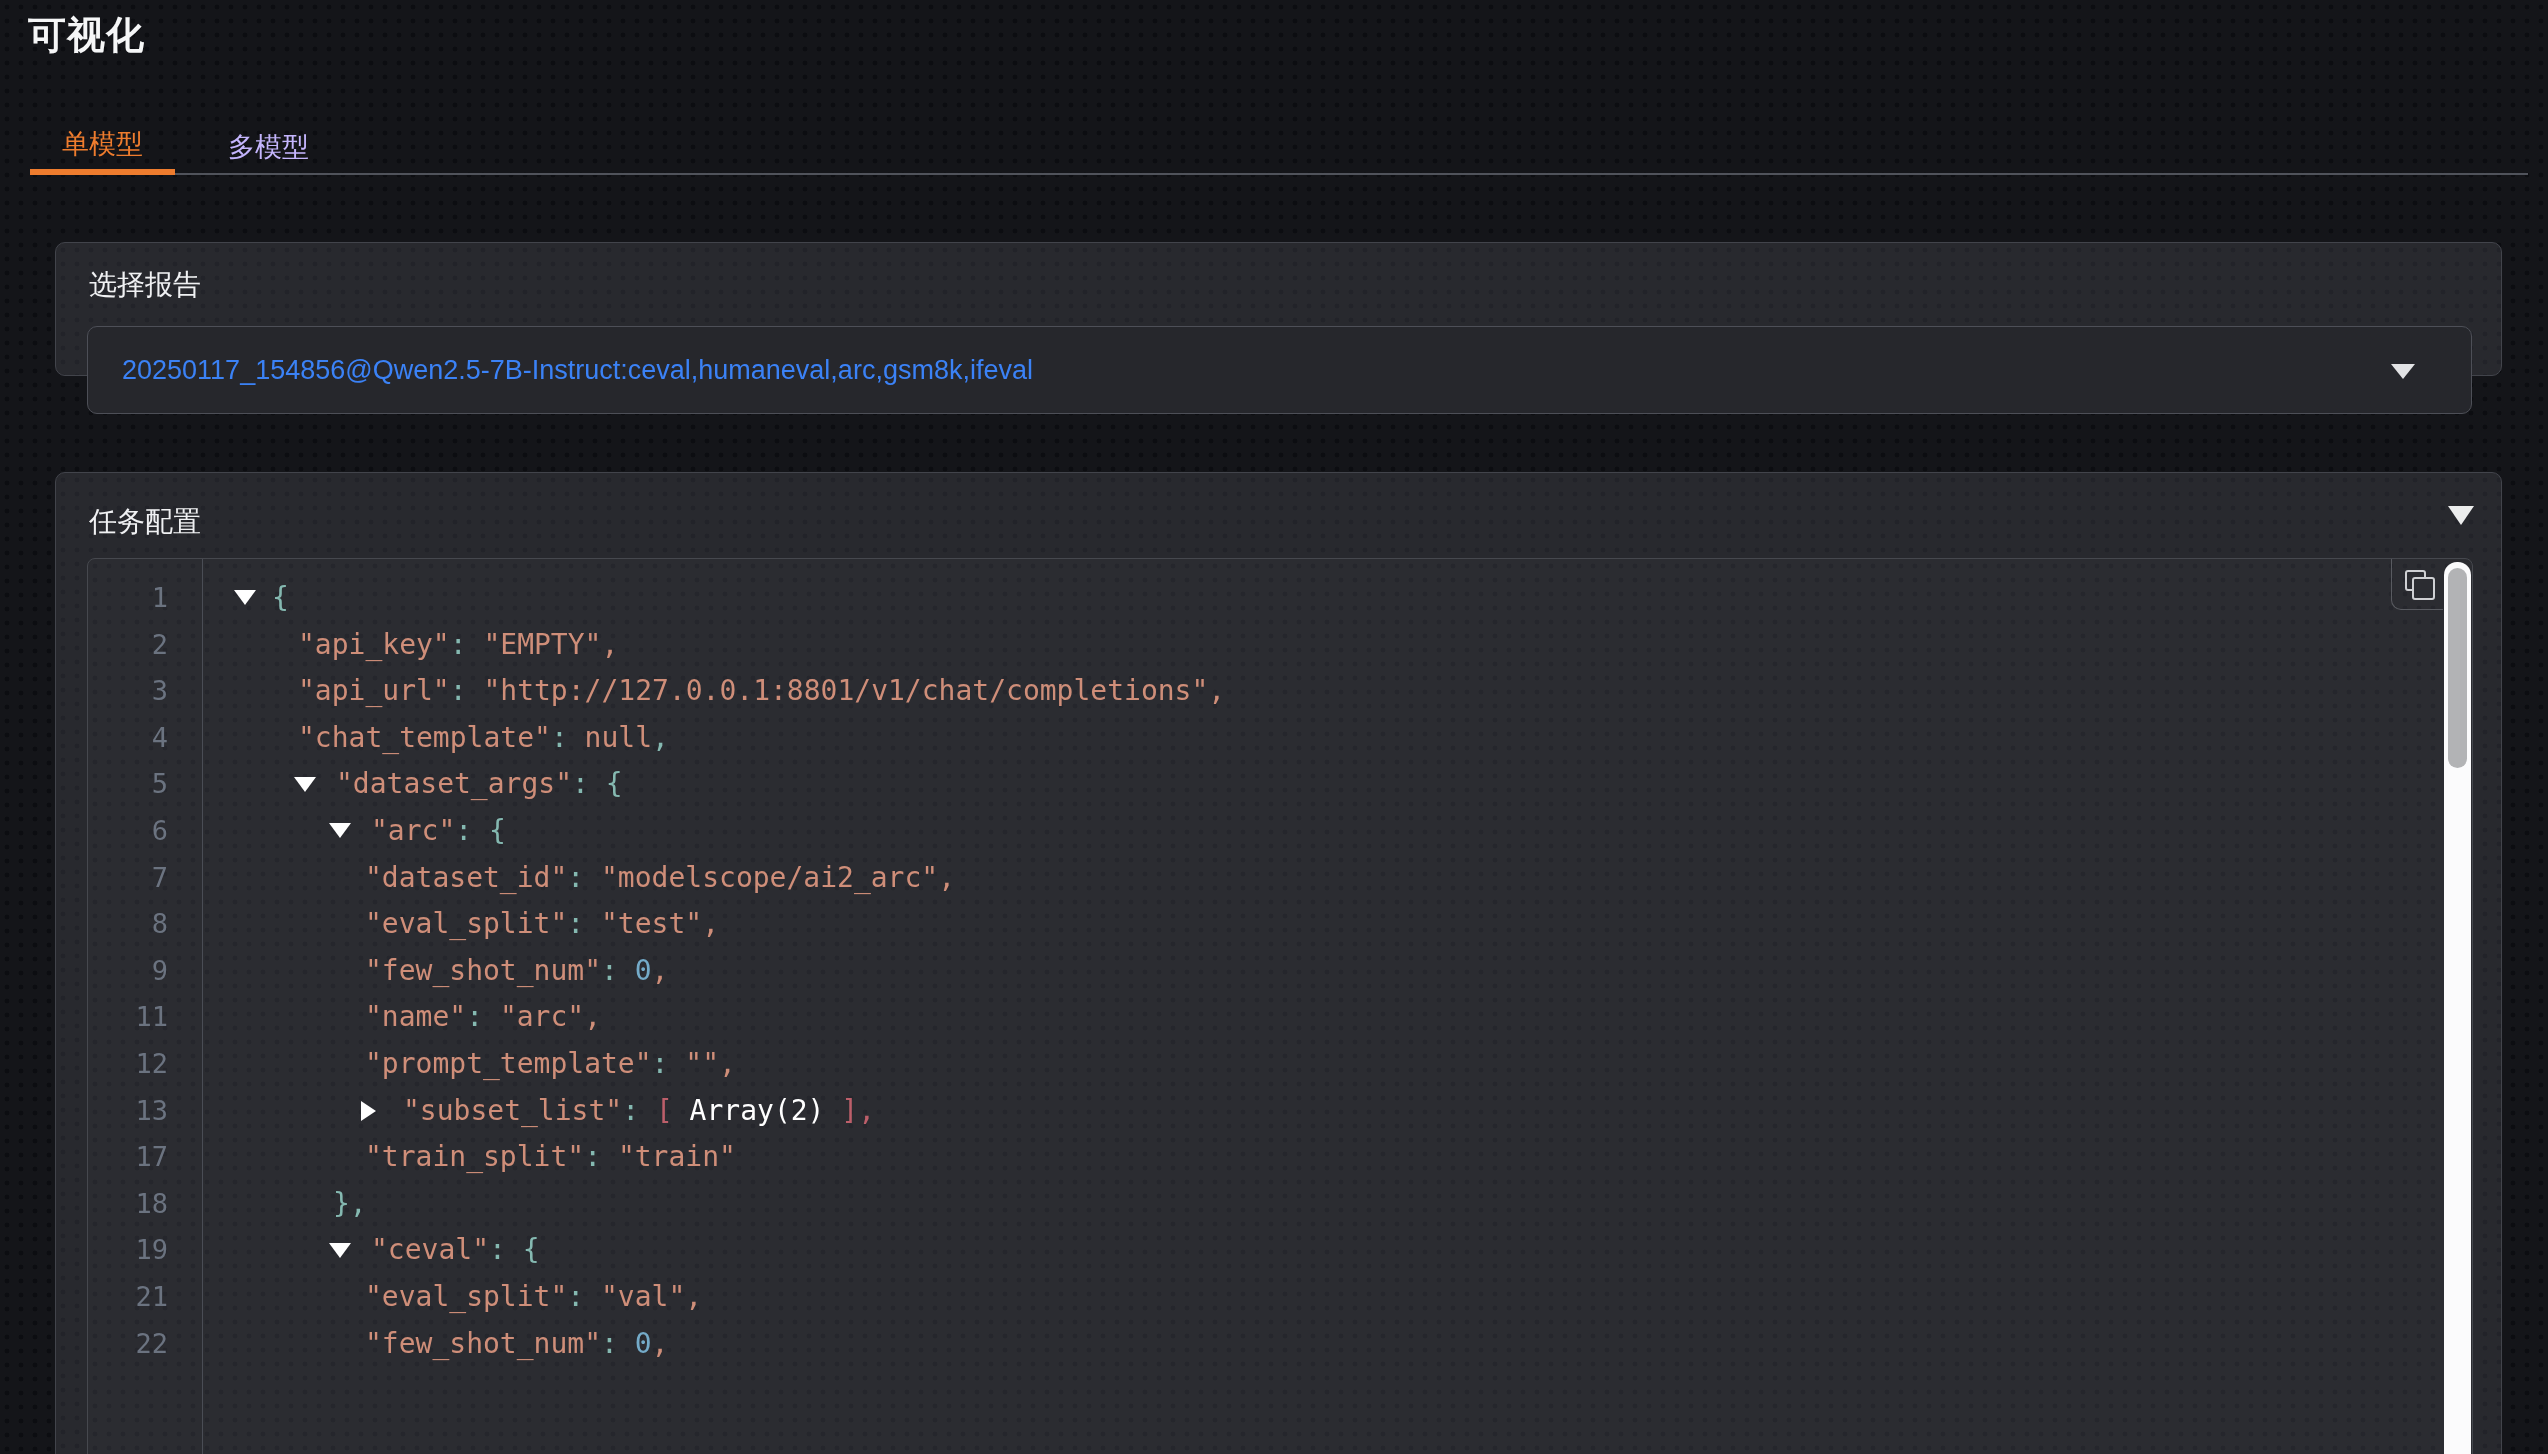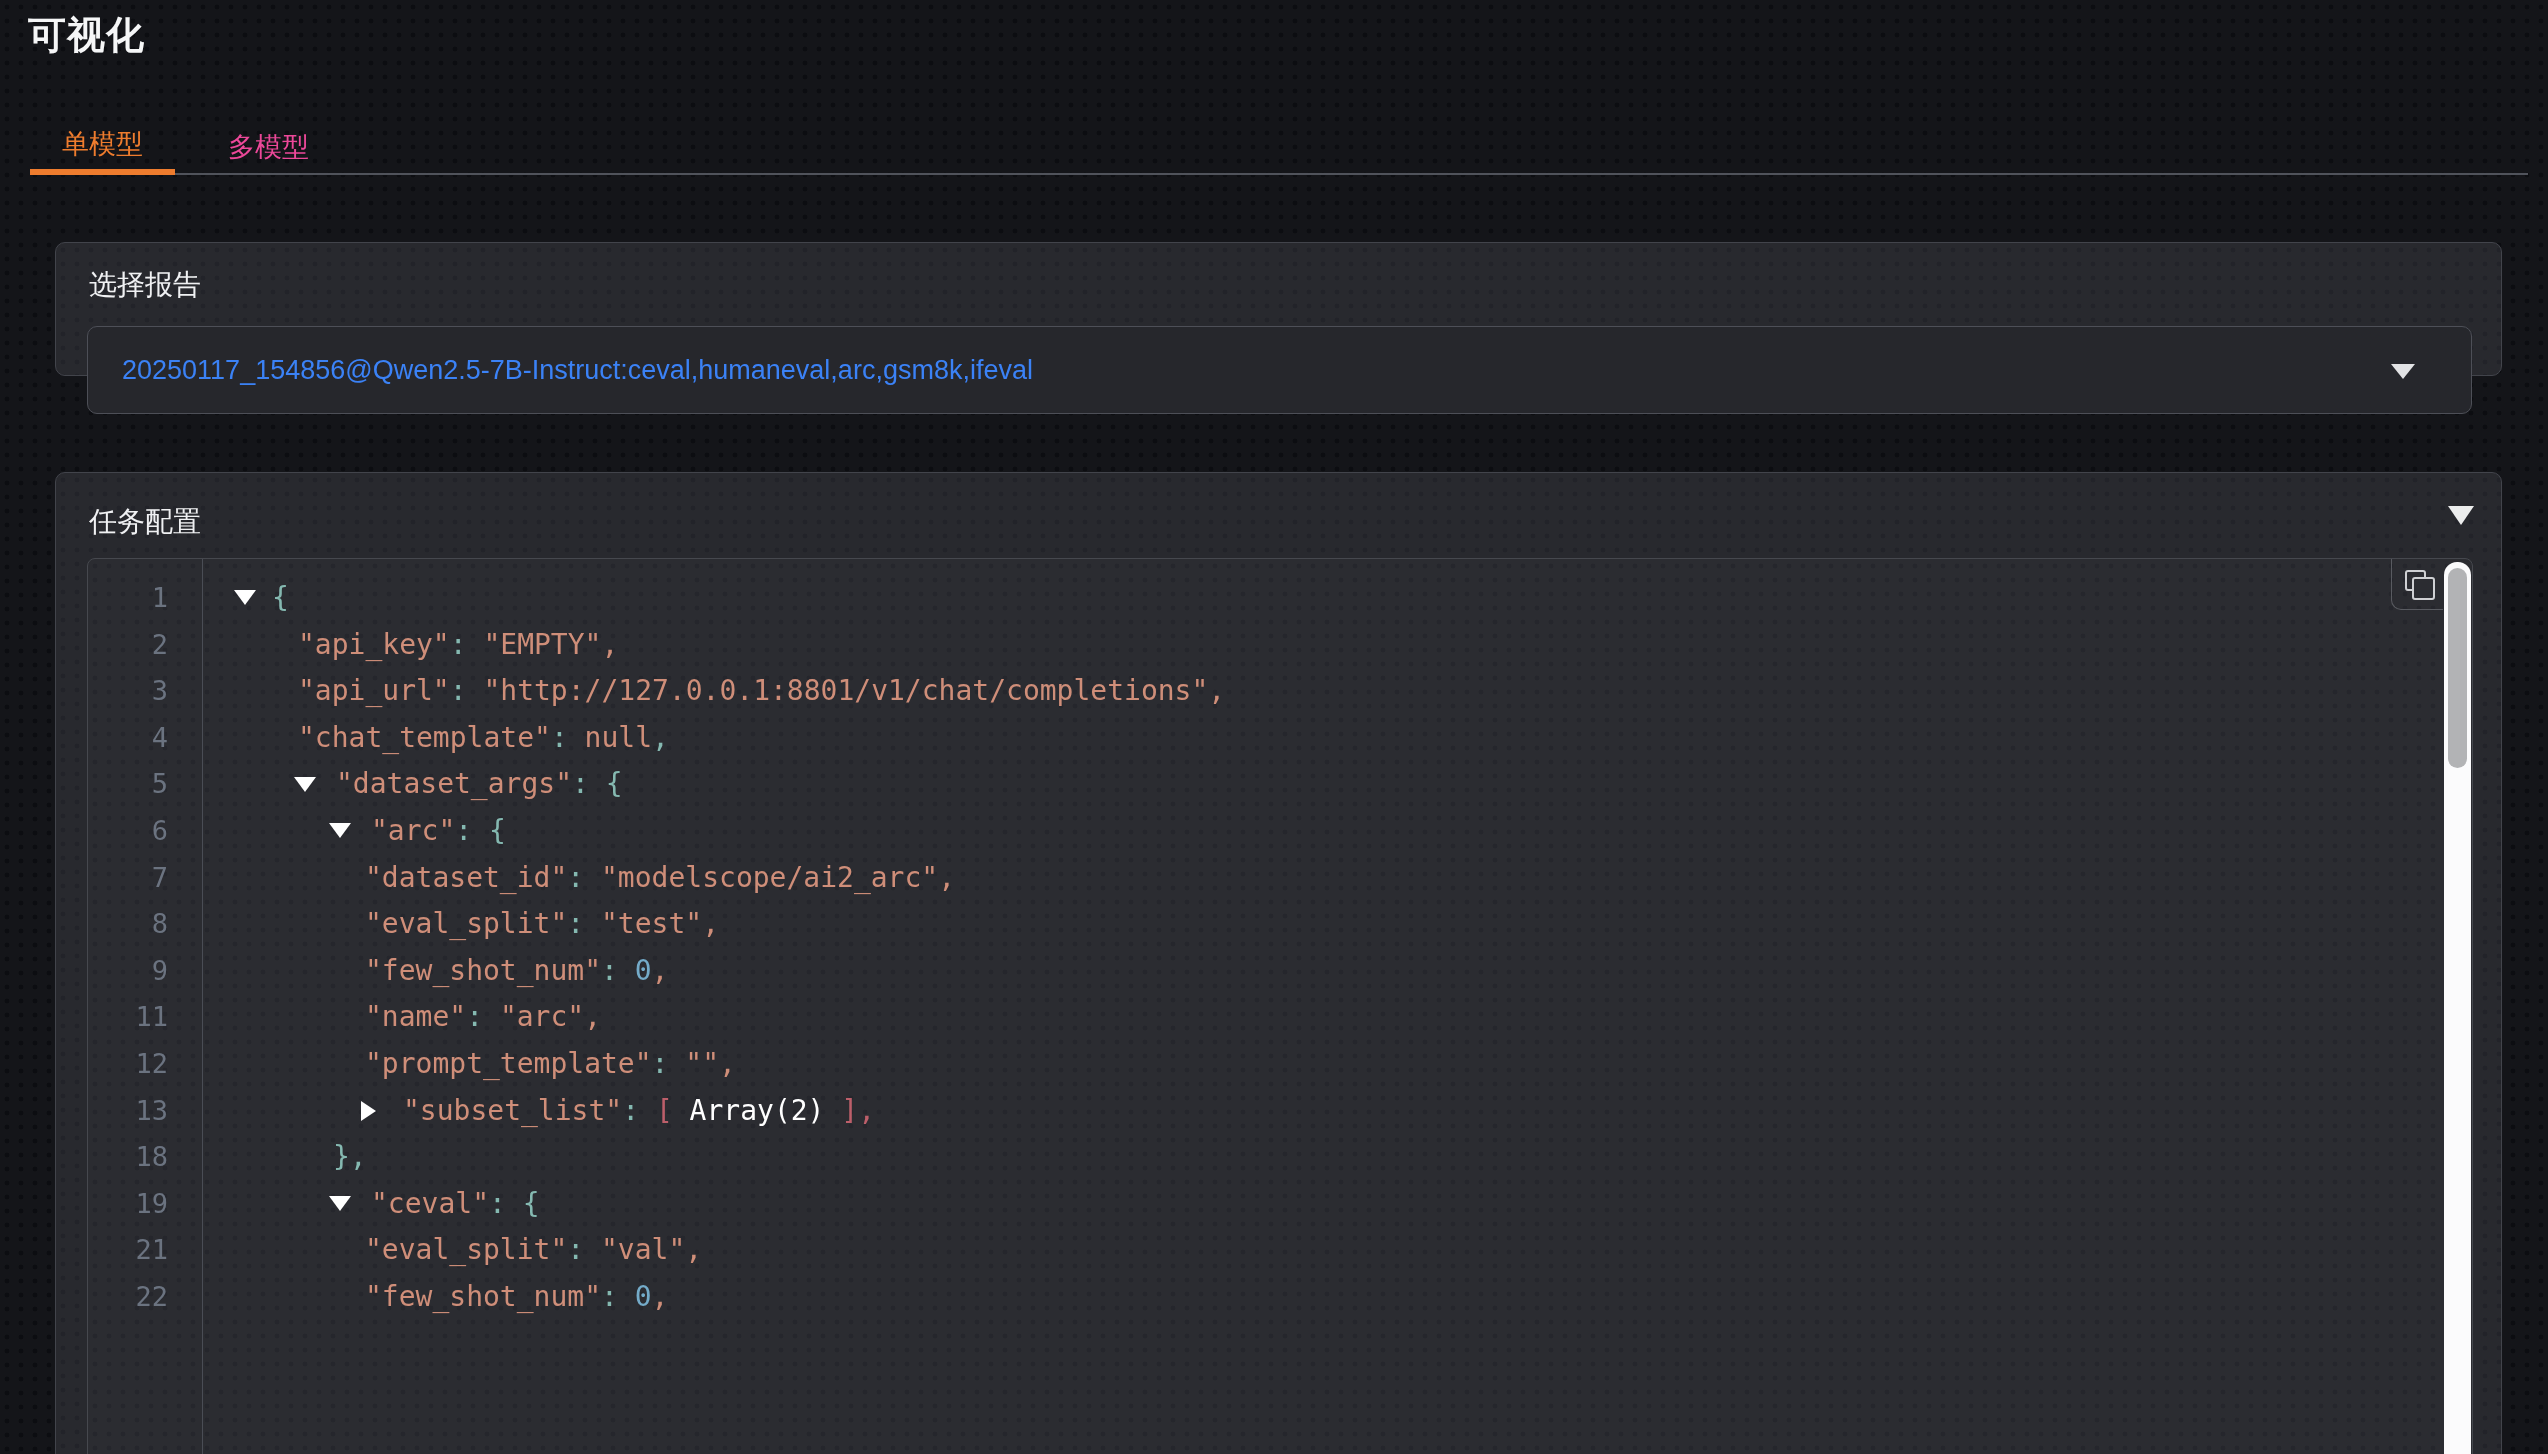--- a/index.html
+++ b/index.html
@@ -13,21 +13,21 @@
   }
   .page-title{
     position:absolute;left:28px;top:10px;
     font-size:38px;font-weight:700;color:#f5f6f7;letter-spacing:1px;
   }
   
   .tabbar{position:absolute;left:0;top:118px;width:2548px;height:57px;}
   .tabbar .rule{position:absolute;left:30px;width:2498px;bottom:0;height:2px;background:#50535b;}
   .tab{
     position:absolute;bottom:0;height:57px;display:flex;align-items:center;
-    padding:0 32px;font-size:27px;cursor:pointer;box-sizing:border-box;color:#ec4899;
+    padding:0 32px;font-size:27px;cursor:pointer;box-sizing:border-box;color:#c4b5fd;
   }
   .tab.active{color:#ee7c2e;border-bottom:6px solid #ee7c2e;font-weight:400;}
   .tab1{left:30px;}
   .tab2{left:196px;}
   
   .panel{
     position:absolute;left:55px;width:2447px;box-sizing:border-box;
     background-color:#28292e;
     background-image:radial-gradient(#222329 2.2px, transparent 2.7px);
     background-size:14px 14px;
@@ -135,20 +135,21 @@
         <div class="code-row"><div class="ln">3</div><div class="lc" style="padding-left: 96px;"><span class="tok-k">"api_url"</span><span class="tok-c">: </span><span class="tok-s">"http://127.0.0.1:8801/v1/chat/completions"</span><span class="tok-p">,</span></div></div>
         <div class="code-row"><div class="ln">4</div><div class="lc" style="padding-left: 96px;"><span class="tok-k">"chat_template"</span><span class="tok-c">: </span><span class="tok-s">null</span><span class="tok-c">,</span></div></div>
         <div class="code-row"><div class="ln">5</div><div class="lc" style="padding-left: 134px;"><span class="tri tri-d" style="left: 92px;"></span><span class="tok-k">"dataset_args"</span><span class="tok-c">: {</span></div></div>
         <div class="code-row"><div class="ln">6</div><div class="lc" style="padding-left: 169px;"><span class="tri tri-d" style="left: 127px;"></span><span class="tok-k">"arc"</span><span class="tok-c">: {</span></div></div>
         <div class="code-row"><div class="ln">7</div><div class="lc" style="padding-left: 163px;"><span class="tok-k">"dataset_id"</span><span class="tok-c">: </span><span class="tok-s">"modelscope/ai2_arc"</span><span class="tok-p">,</span></div></div>
         <div class="code-row"><div class="ln">8</div><div class="lc" style="padding-left: 163px;"><span class="tok-k">"eval_split"</span><span class="tok-c">: </span><span class="tok-s">"test"</span><span class="tok-p">,</span></div></div>
         <div class="code-row"><div class="ln">9</div><div class="lc" style="padding-left: 163px;"><span class="tok-k">"few_shot_num"</span><span class="tok-c">: </span><span class="tok-b">0</span><span class="tok-p">,</span></div></div>
         <div class="code-row"><div class="ln">11</div><div class="lc" style="padding-left: 163px;"><span class="tok-k">"name"</span><span class="tok-c">: </span><span class="tok-s">"arc"</span><span class="tok-p">,</span></div></div>
         <div class="code-row"><div class="ln">12</div><div class="lc" style="padding-left: 163px;"><span class="tok-k">"prompt_template"</span><span class="tok-c">: </span><span class="tok-s">""</span><span class="tok-p">,</span></div></div>
         <div class="code-row"><div class="ln">13</div><div class="lc" style="padding-left: 201px;"><span class="tri tri-r" style="left: 159px;"></span><span class="tok-k">"subset_list"</span><span class="tok-c">: </span><span class="tok-r">[ </span><span class="tok-w">Array(2)</span><span class="tok-r"> ],</span></div></div>
+        <div class="code-row"><div class="ln">17</div><div class="lc" style="padding-left: 163px;"><span class="tok-k">"train_split"</span><span class="tok-c">: </span><span class="tok-s">"train"</span></div></div>
         <div class="code-row"><div class="ln">18</div><div class="lc" style="padding-left: 131px;"><span class="tok-c">},</span></div></div>
         <div class="code-row"><div class="ln">19</div><div class="lc" style="padding-left: 169px;"><span class="tri tri-d" style="left: 127px;"></span><span class="tok-k">"ceval"</span><span class="tok-c">: {</span></div></div>
         <div class="code-row"><div class="ln">21</div><div class="lc" style="padding-left: 163px;"><span class="tok-k">"eval_split"</span><span class="tok-c">: </span><span class="tok-s">"val"</span><span class="tok-p">,</span></div></div>
         <div class="code-row"><div class="ln">22</div><div class="lc" style="padding-left: 163px;"><span class="tok-k">"few_shot_num"</span><span class="tok-c">: </span><span class="tok-b">0</span><span class="tok-p">,</span></div></div>
       </div>
     <div class="copy-btn">
       <span class="copy-back"></span>
       <span class="copy-front"></span>
     </div>
     <div class="scrollbar">

